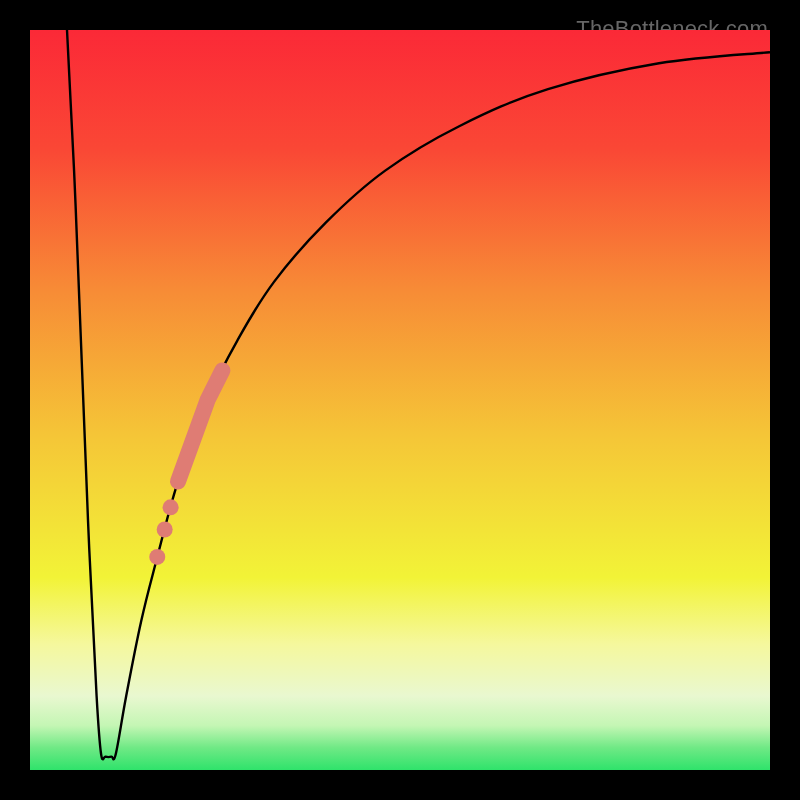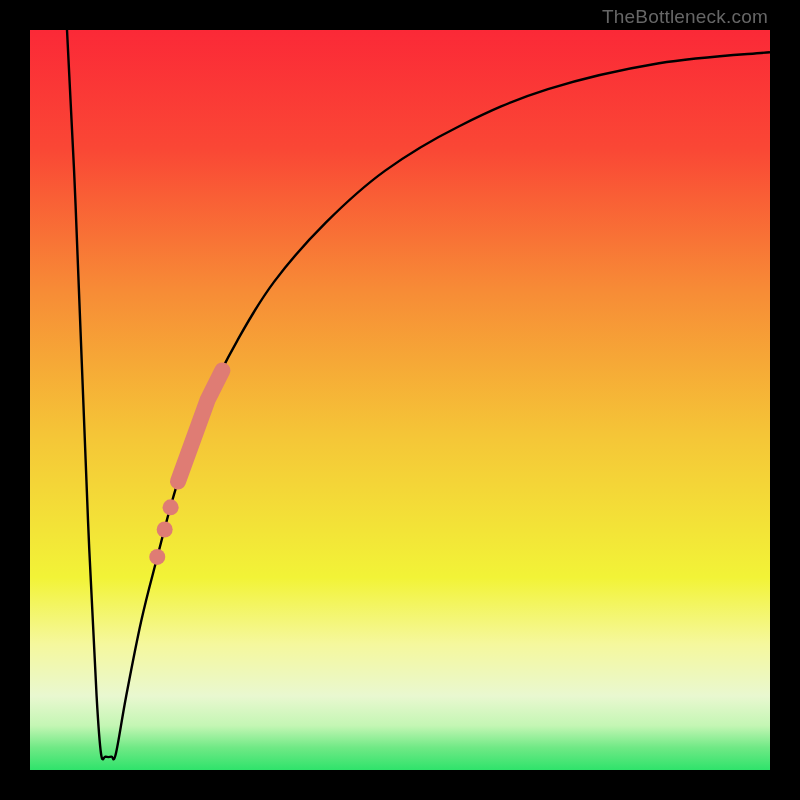--- a/index.html
+++ b/index.html
@@ -28,24 +28,24 @@
   .gradient-bg {
     position: absolute;
     inset: 0;
   }
   svg.curve {
     position: absolute;
     inset: 0;
   }
   .watermark {
     position: absolute;
-    top: 6px;
+    top: 16px;
     right: 32px;
     color: #666;
-    font-size: 19px;
+    font-size: 22px;
     font-weight: 400;
     letter-spacing: 0.2px;
   }
 </style>
 </head>
 <body>
 
 <div class="frame">
 
   <div class="watermark">TheBottleneck.com</div>

